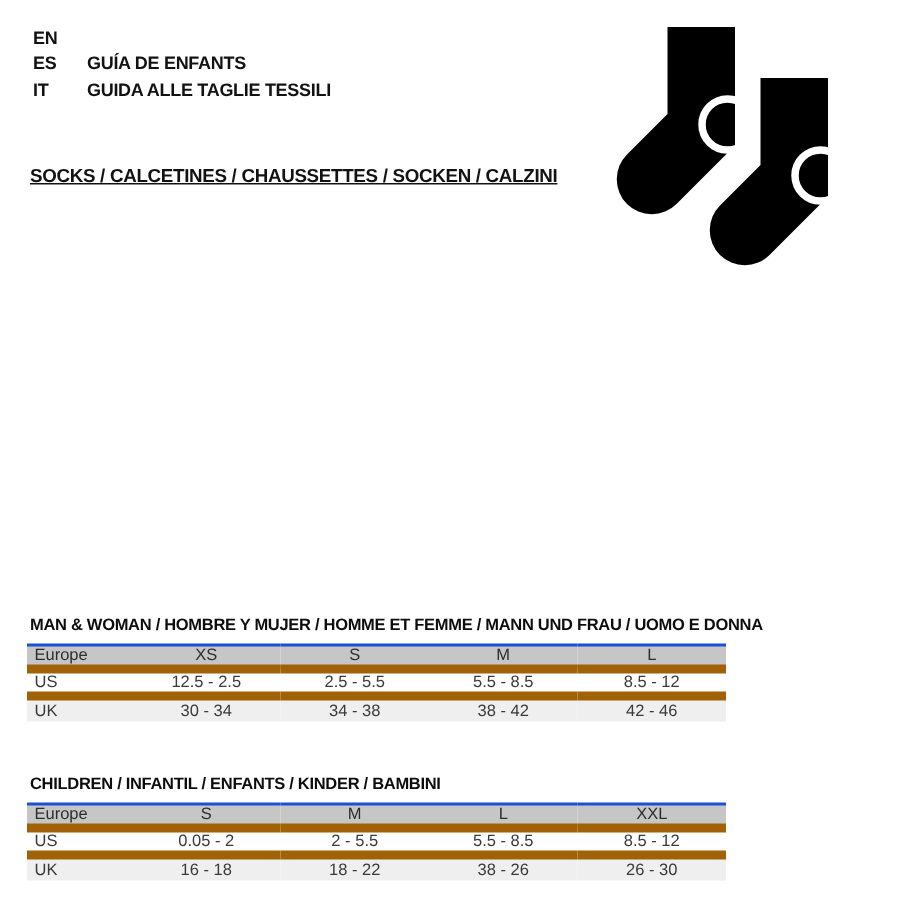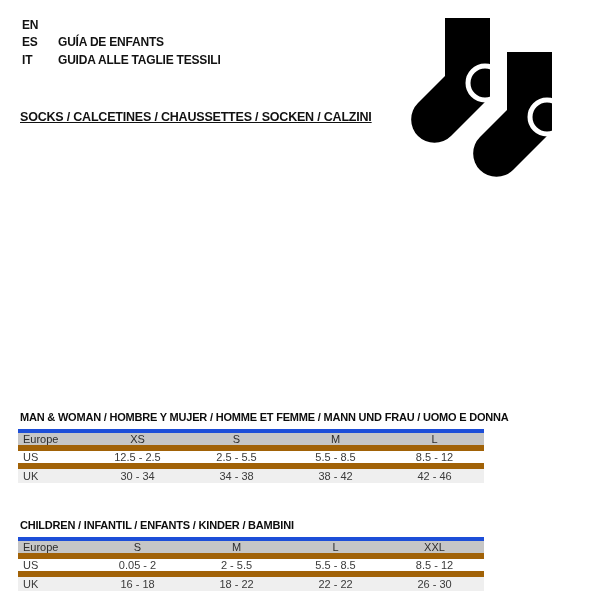--- a/index.html
+++ b/index.html
@@ -41,21 +41,21 @@
   }
   .size-table-title.second { margin-top:36px; }
   table.size-table {
     width:466px; border-collapse:collapse; table-layout:fixed;
     font-size:11px; color:#3a3a3a;
   }
   col.region-col { width:70px; }
   col.size-col   { width:99px; }
   table.size-table thead tr {
     background:#c6c6c6; height:16px;
-    border-top:4px solid #1d4ed8;
+    border-top:2px solid #1d4ed8;
   }
   table.size-table thead th {
     font-weight:normal; color:#2d2d2d; text-align:center; padding:0;
   }
   table.size-table tbody tr { height:17px; border-top:6px solid #a16207; }
   table.size-table tbody tr.shaded { background:#efefef; }
   table.size-table td { text-align:center; padding:0; }
   table.size-table .region-cell { text-align:left; padding-left:5px; }
 </style>
 </head>
@@ -147,20 +147,20 @@
           <td class="region-cell">US</td>
           <td>0.05 - 2</td>
           <td>2 - 5.5</td>
           <td>5.5 - 8.5</td>
           <td>8.5 - 12</td>
         </tr>
         <tr class="shaded">
           <td class="region-cell">UK</td>
           <td>16 - 18</td>
           <td>18 - 22</td>
-          <td>22 - 22</td>
+          <td>38 - 26</td>
           <td>26 - 30</td>
         </tr>
       </tbody>
     </table>
 
   </div>
 </div>
 
 </body></html>

